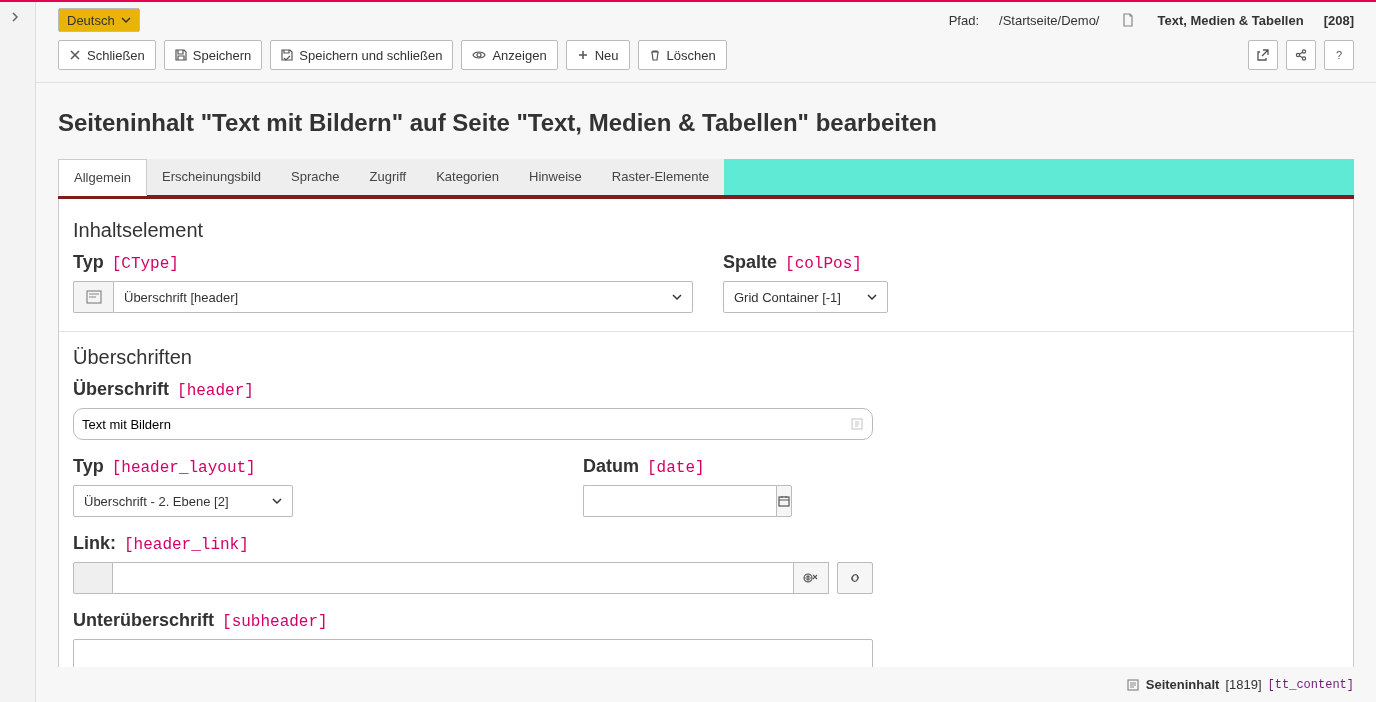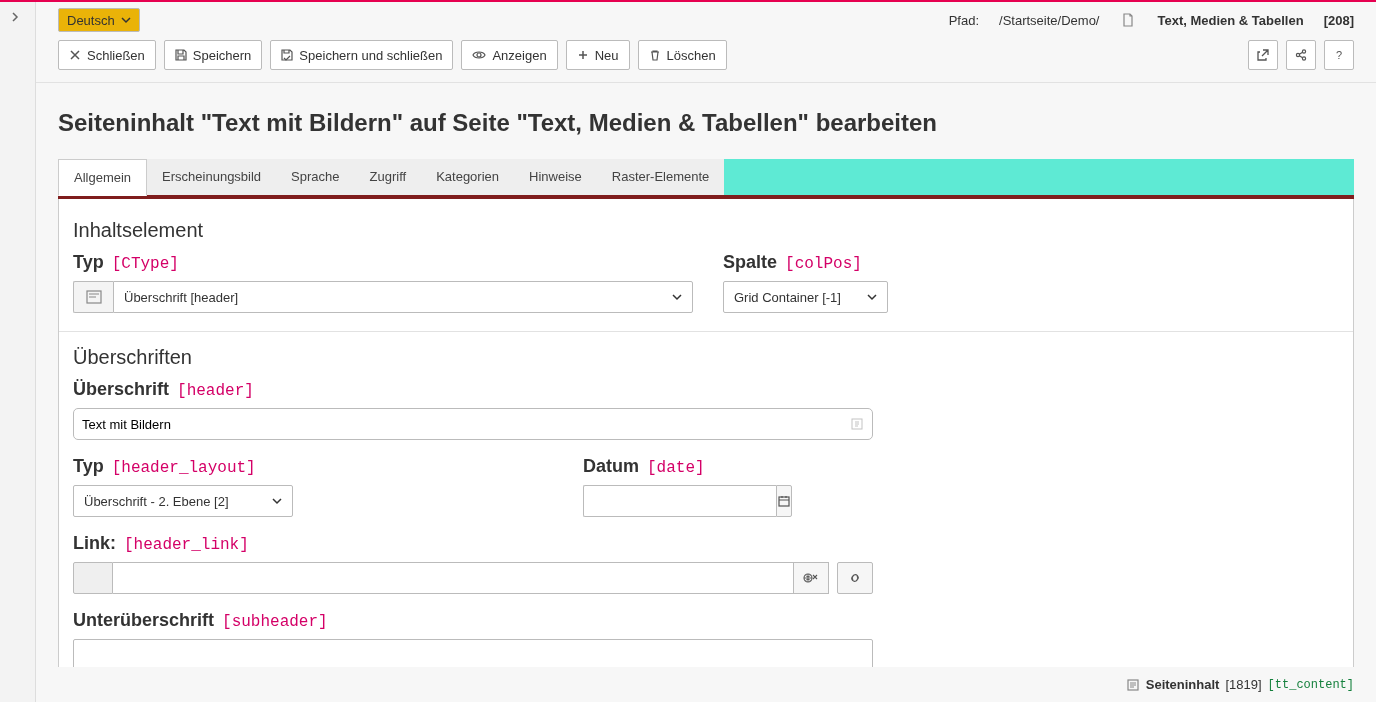--- a/index.html
+++ b/index.html
@@ -165,21 +165,21 @@
   }
   .trail-btn.first { border-left:1px solid #bbb; border-radius:2px 0 0 2px; background:#efefef; }
   .footer-line {
     padding: 10px 22px;
     display: flex;
     justify-content: flex-end;
     align-items: center;
     font-size: 13px;
     gap: 6px;
   }
-  .footer-line .mono { font-family: "Courier New", monospace; font-size: 12px; color: #15803d; }
+  .footer-line .mono { font-family: "Courier New", monospace; font-size: 12px; color: #701a75; }
 </style>
 </head>
 <body>
 
 <div class="app">
   <aside class="left-rail">
     <span class="expander icon-slot">
       <svg width="10" height="10" viewBox="0 0 10 10">
           <path d="M3 1 L7 5 L3 9" fill="none" stroke="#666" stroke-width="1.5"></path>
         </svg>
@@ -352,21 +352,21 @@
         <div class="divider-row"></div>
 
         <div class="section-title">Überschriften</div>
 
         <div class="field" style="width:800px;">
           <div class="label-line">
             <span class="lbl">Überschrift</span>
             <span class="field-key">[header]</span>
           </div>
           <div style="display:flex;">
-            <div class="input-like" style="flex:1; border-radius:5px;gap:40px;">
+            <div class="input-like" style="flex:1; border-radius:10px;gap:40px;">
               <input type="text" value="Text mit Bildern" style="">
               <span class="icon-slot" style="opacity:0.5;">
                 <svg width="14" height="14" viewBox="0 0 14 14">
                     <rect x="2" y="2" width="10" height="10" fill="none" stroke="#888" stroke-width="1"></rect>
                     <path d="M5 5 h4 M5 7 h4 M5 9 h3" stroke="#888" stroke-width="1"></path>
                   </svg>
               </span>
             </div>
           </div>
         </div>

